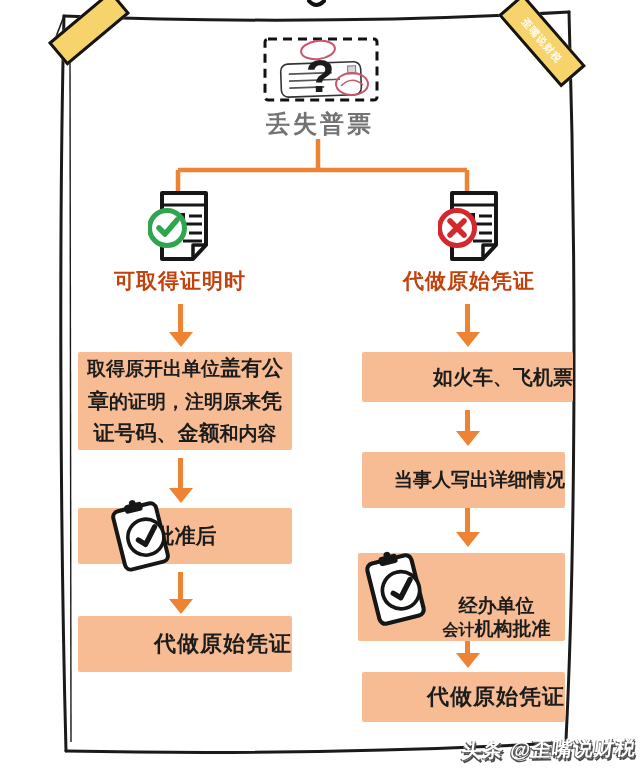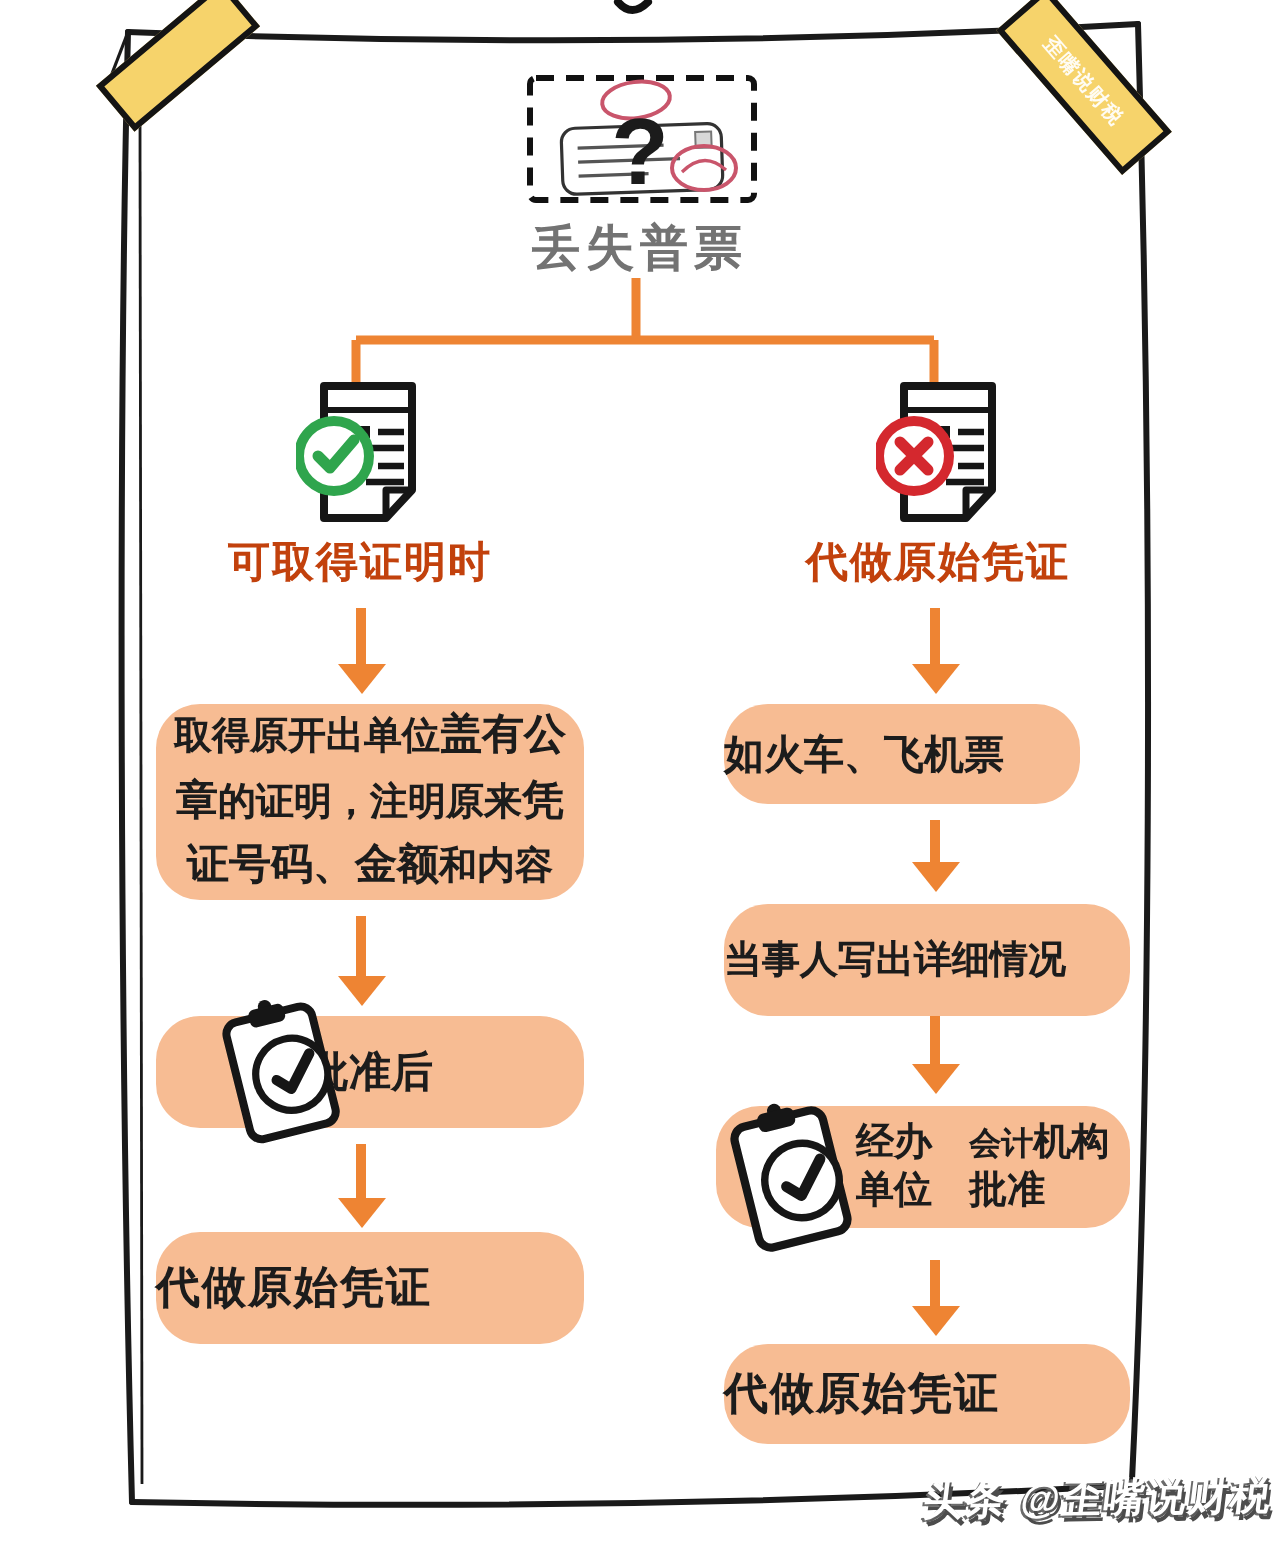--- a/index.html
+++ b/index.html
@@ -40,31 +40,31 @@
   #connector { position:absolute; left:0; top:0; z-index:2; pointer-events:none; }
   .arrow { position:absolute; width:5px; background:#EE8433; z-index:2; }
   .arrow::after {
     content:""; position:absolute; top:100%; left:50%; margin-left:-12px;
     border-left:12px solid transparent; border-right:12px solid transparent;
     border-top:15px solid #EE8433;
   }
 
   
   .pbox {
-    position:absolute; background:#F7BC93; border-radius:22px; z-index:3;
-    display:flex; align-items:center; justify-content:flex-start;
+    position:absolute; background:#F7BC93; border-radius:2px; z-index:3;
+    display:flex; align-items:center; justify-content:flex-end;
     color:#1c1c1c; box-sizing:border-box;
   }
   #lbox1 { left:78px;  top:352px; width:214px; height:98px; font-size:19px; font-weight:700; line-height:1.55; padding:0 8px; text-align:center; }
   #lbox1 .b { font-weight:900; font-size:21px; }
   #lbox2 { left:78px;  top:508px; width:214px; height:56px; font-size:21px; font-weight:900; }
   #lbox3 { left:78px;  top:616px; width:214px; height:56px; font-size:22px; font-weight:900; letter-spacing:1px; }
-  #rbox1 { left:362px; top:352px; width:178px; height:50px; font-size:20px; font-weight:900; }
+  #rbox1 { left:362px; top:352px; width:211px; height:50px; font-size:20px; font-weight:900; }
   #rbox2 { left:362px; top:452px; width:203px; height:56px; font-size:19px; font-weight:800; }
-  #rbox3 { left:358px; top:553px; width:207px; height:61px; padding-left:70px; line-height:1.25; }
+  #rbox3 { left:358px; top:553px; width:207px; height:88px; padding-left:70px; flex-direction:column; line-height:1.25; }
   #rbox3 .l1 { font-size:19px; font-weight:800; }
   #rbox3 .l2 { font-size:19px; font-weight:800; }
   #rbox3 .l2 .big { font-size:16px; font-weight:900; }
   #rbox4 { left:362px; top:672px; width:203px; height:50px; font-size:22px; font-weight:900; letter-spacing:1px; }
 
   
   .doc-icon { position:absolute; z-index:3; }
   .clip-icon { position:absolute; z-index:4; transform:rotate(-14deg); }
   #invoice-icon { position:absolute; left:262px; top:36px; width:118px; height:72px; z-index:3; }
 

